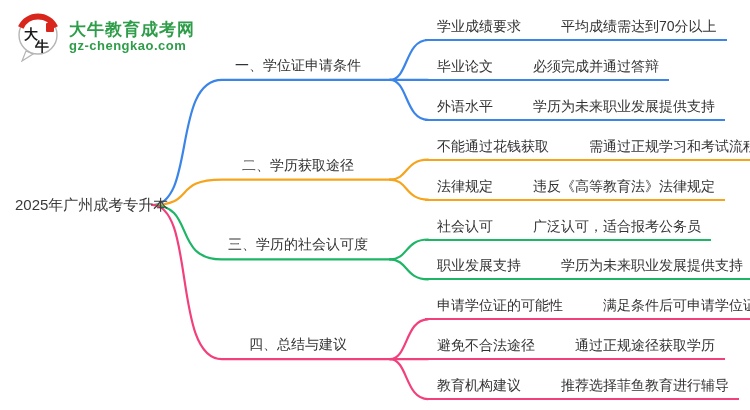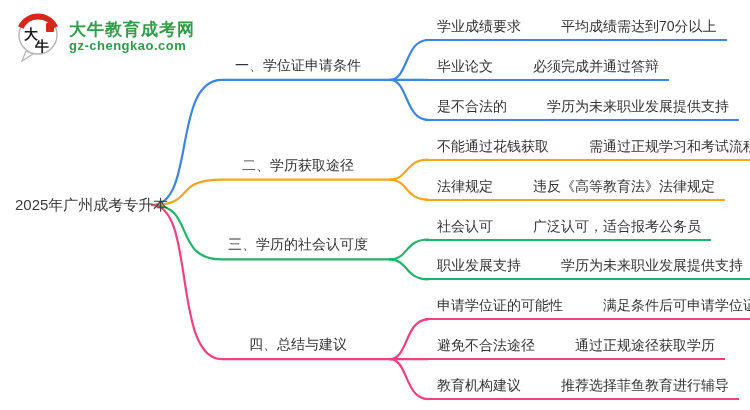--- a/index.html
+++ b/index.html
@@ -82,21 +82,21 @@
       <div class="branch-label" style="top: 54.9px;">一、学位证申请条件</div>
       <div class="node-row" style="left: 425px; top: 16px; border-bottom-color: rgb(59, 133, 232);">
         <span class="node-label">学业成绩要求</span>
         <span class="node-value">平均成绩需达到70分以上</span>
       </div>
       <div class="node-row" style="left: 425px; top: 55.9px; border-bottom-color: rgb(59, 133, 232);">
         <span class="node-label">毕业论文</span>
         <span class="node-value">必须完成并通过答辩</span>
       </div>
       <div class="node-row" style="left: 425px; top: 95.8px; border-bottom-color: rgb(59, 133, 232);">
-        <span class="node-label">是不合法的</span>
+        <span class="node-label">外语水平</span>
         <span class="node-value">学历为未来职业发展提供支持</span>
       </div>
       <div class="branch-label" style="top: 154.65px;">二、学历获取途径</div>
       <div class="node-row" style="left: 425px; top: 135.7px; border-bottom-color: rgb(245, 164, 28);">
         <span class="node-label">不能通过花钱获取</span>
         <span class="node-value">需通过正规学习和考试流程</span>
       </div>
       <div class="node-row" style="left: 425px; top: 175.6px; border-bottom-color: rgb(245, 164, 28);">
         <span class="node-label">法律规定</span>
         <span class="node-value">违反《高等教育法》法律规定</span>

